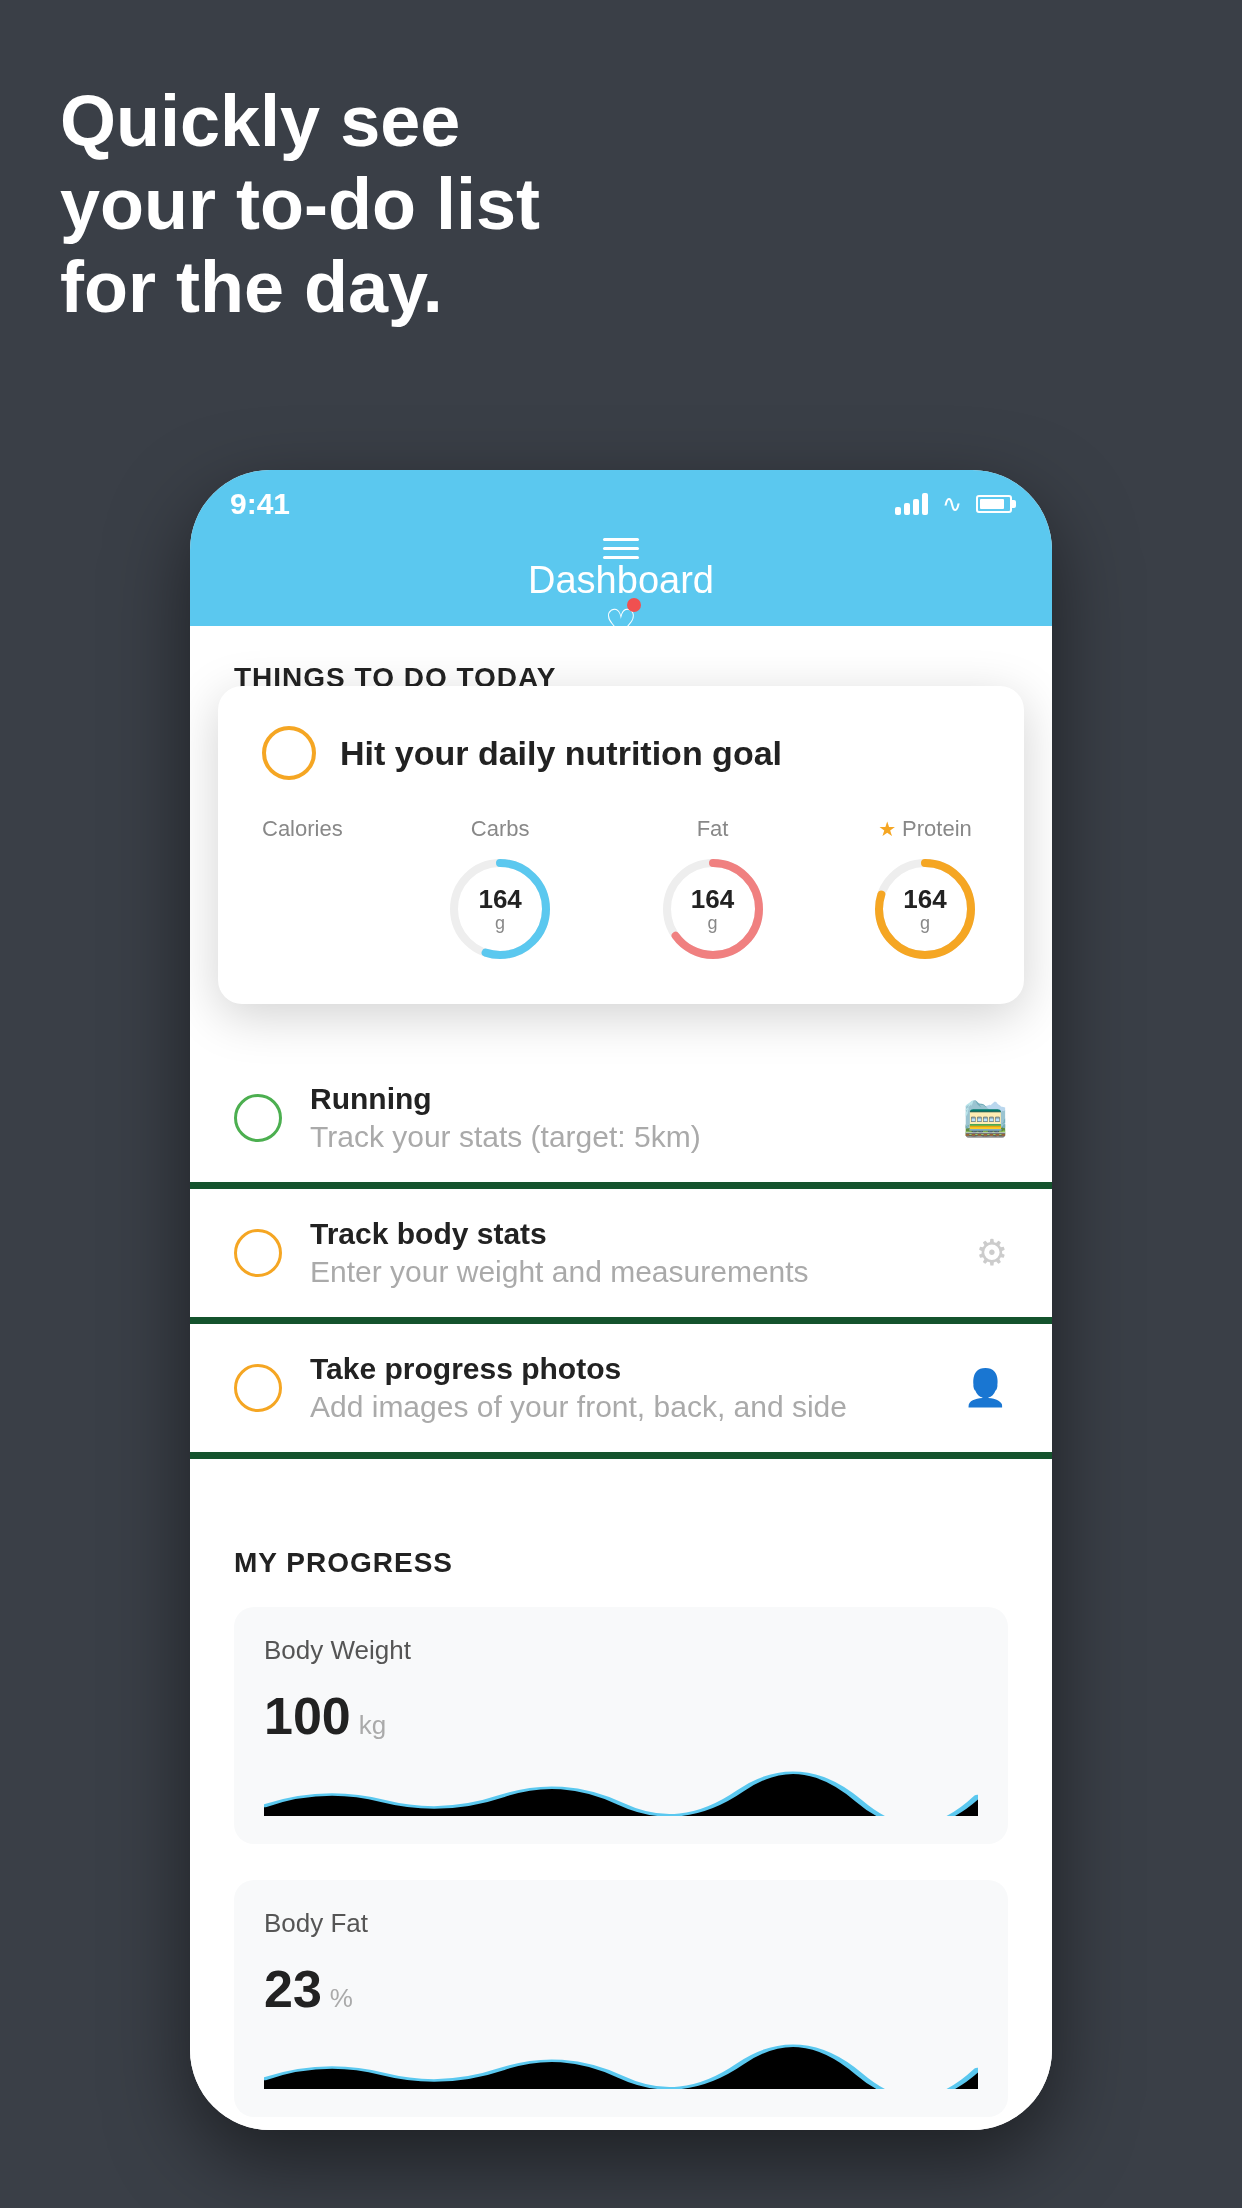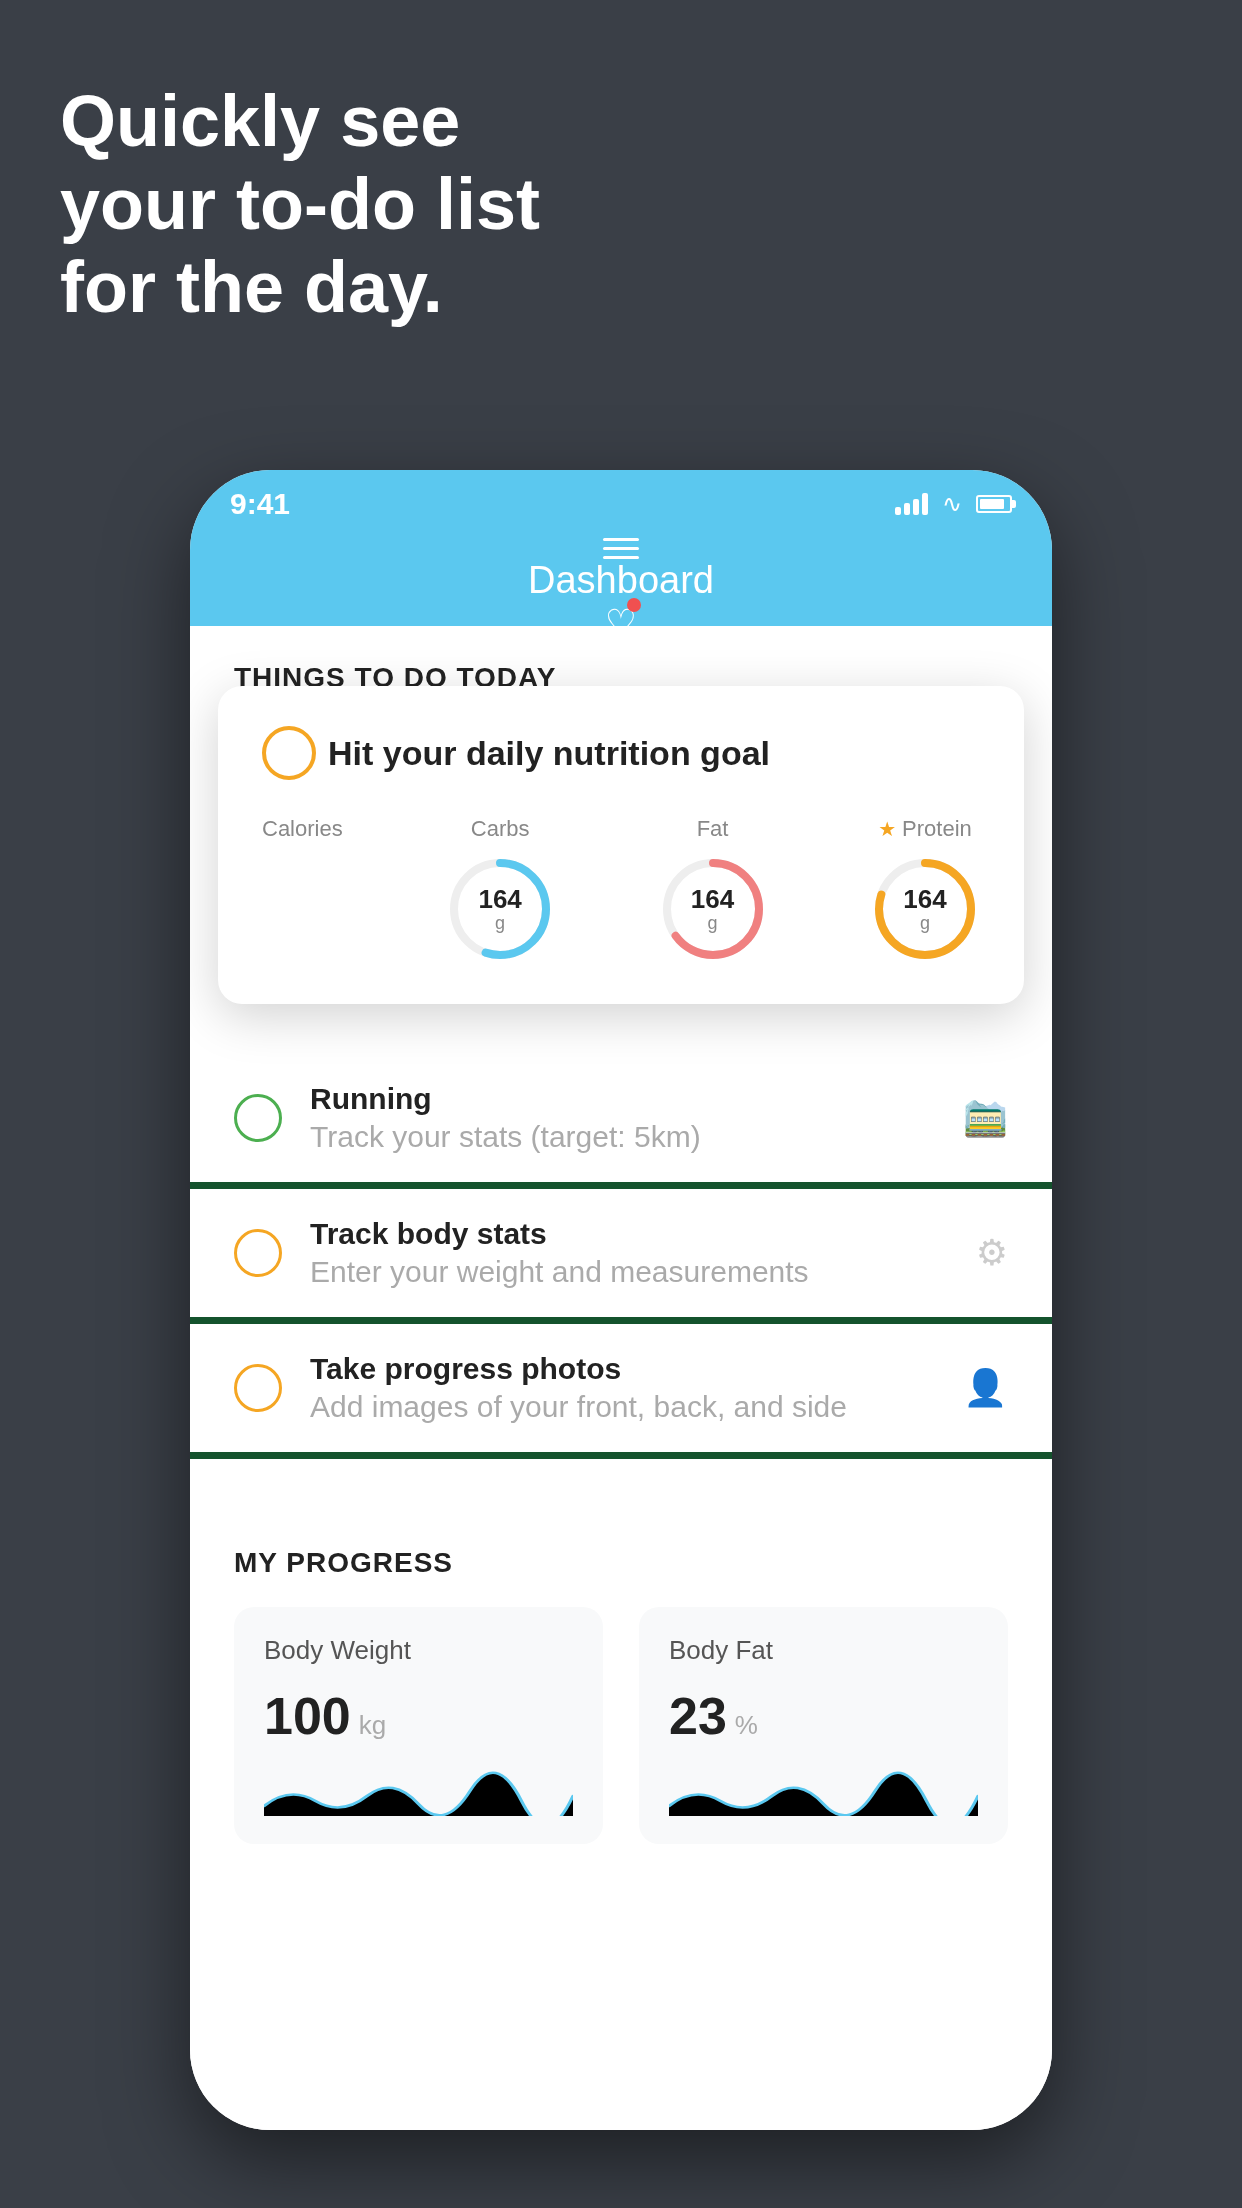--- a/index.html
+++ b/index.html
@@ -171,21 +171,21 @@
       right: 28px;
       background: white;
       border-radius: 24px;
       box-shadow: 0 12px 50px rgba(0,0,0,0.18);
       padding: 40px 44px;
       z-index: 10;
     }
     .card-header {
       display: flex;
       align-items: center;
-      gap: 12px;
+      gap: 24px;
       margin-bottom: 36px;
     }
     .circle-check {
       width: 54px;
       height: 54px;
       border-radius: 50%;
       border: 4px solid #f5a623;
       flex-shrink: 0;
     }
     .card-title {
@@ -297,20 +297,21 @@
     .progress-label {
       font-size: 28px;
       font-weight: 800;
       letter-spacing: 1px;
       color: #222;
       margin-bottom: 28px;
     }
     .progress-cards {
       display: flex;
       gap: 36px;
+      flex-direction: column;
     }
     .progress-card {
       flex: 1;
       background: #f8f9fa;
       border-radius: 20px;
       padding: 28px 30px;
       overflow: hidden;
     }
     .progress-card-title {
       font-size: 26px;

